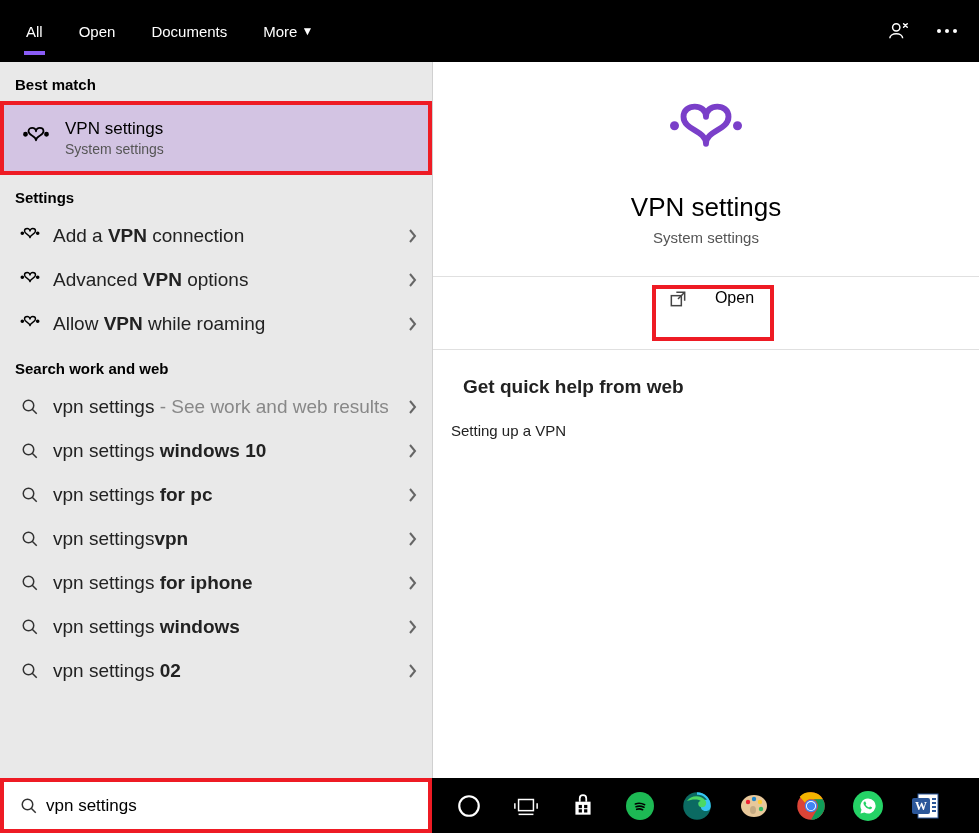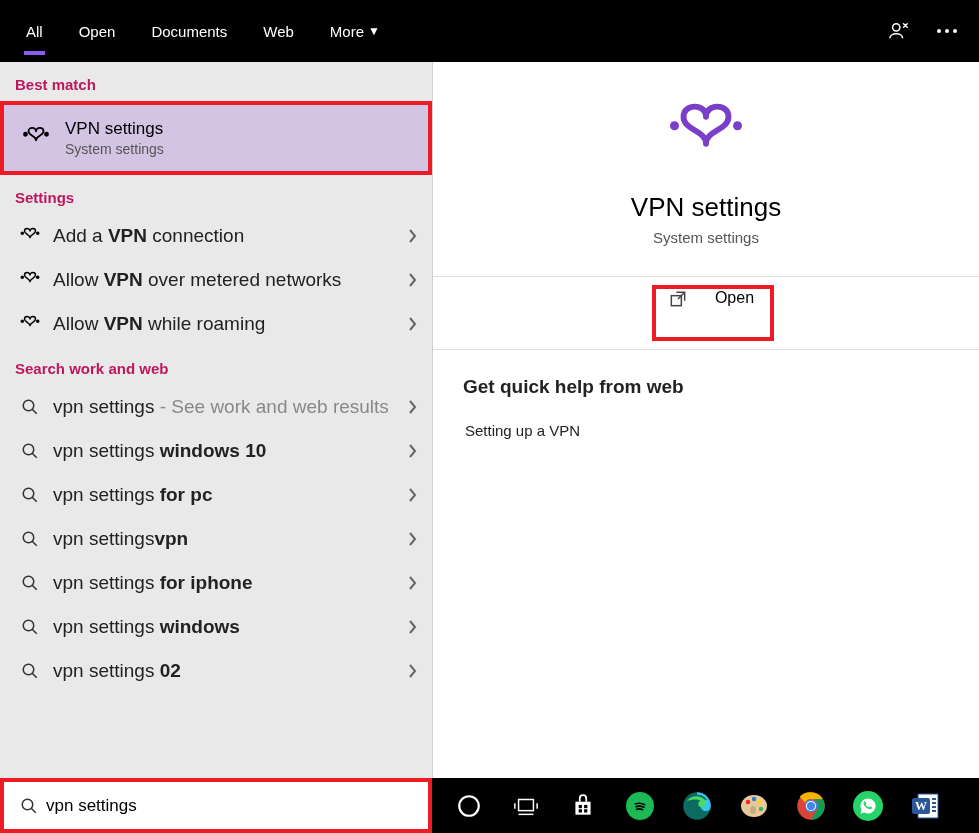--- a/index.html
+++ b/index.html
@@ -14,21 +14,21 @@
   .tabbar-spacer { flex:1; }
   .tabbar-icon { color:#fff; width:48px; height:62px; display:flex; align-items:center; justify-content:center; cursor:pointer; font-size:18px; }
   .ellipsis-dots { display:flex; gap:4px; }
   .ellipsis-dots span { width:4px; height:4px; background:#fff; border-radius:50%; display:block; }
 
   
   .main { display:flex; height: 716px; }
   .left { width: 432px; background:#e9e9e9; overflow:hidden; }
   .right { flex:1; background:#fff; border-left:1px solid #d0d0d0; padding-top:30px; }
 
-  .section-header { font-size:15px; font-weight:600; color:#be185d; padding: 14px 15px 8px; border-radius: 17px; }
+  .section-header { font-size:15px; font-weight:600; color:#000000; padding: 14px 15px 8px; border-radius: 17px; }
 
   
   .best-match-box { border:4px solid #ee1b24; margin: 0 0 0 0; }
   .best-match { background:#d3c4e3; display:flex; align-items:center; padding:14px 15px; }
   .best-match .icon { width:34px; height:34px; margin-right:12px; display:flex; align-items:center; justify-content:center; }
   .best-match .title { font-size:17px; color:#000; }
   .best-match .sub { font-size:14px; color:#555; margin-top:2px; }
 
   
   .row { display:flex; align-items:center; padding:0 15px; height:44px; cursor:pointer; }
@@ -43,21 +43,21 @@
   .big-icon { margin-top:10px; margin-bottom:20px; }
   .right-title { font-size:26px; color:#000; }
   .right-sub { font-size:15px; color:#555; margin-top:6px; margin-bottom:30px; }
   .divider { height:1px; background:#e0e0e0; width:100%; }
   .open-row { display:flex; align-items:flex-start; height:58px; padding-left:30px; cursor:pointer; width:100%;gap:7px; }
   .open-row .sq { color:#555; margin-right:20px; }
   .open-row .txt { font-size:16px; color:#000; }
   .open-highlight { border:4px solid #ee1b24; margin:8px 0 8px 14px; width:fit-content; padding:0; }
   .open-highlight .open-row { padding-left:12px; padding-right:16px; height:48px; }
   .help-head { font-size:19px; font-weight:600; color:#222; padding:26px 30px 14px; align-self:flex-start; }
-  .help-item { font-size:15px; color:#222; padding:10px 32px; align-self:flex-start; cursor:pointer; }
+  .help-item { font-size:15px; color:#222; padding:10px 18px; align-self:flex-start; cursor:pointer; }
 
   
   .taskbar { position:absolute; left:0; right:0; bottom:0; height:55px; background:#000; display:flex; align-items:center; }
   .searchbox-wrap { border:4px solid #ee1b24; display:flex; align-items:center; background:#fff; margin-left:0; height:55px; width:432px; }
   .searchbox { display:flex; align-items:center; background:#fff; width:100%; height:42px; padding:0 8px; }
   .searchbox .mag { color:#333; margin:0 8px; }
   .searchbox input { border:none; outline:none; font-size:17px; flex:1; background:transparent; }
   .task-icons { display:flex; align-items:center; gap:0; padding-left:8px; }
   .task-icon { width:57px; height:55px; display:flex; align-items:center; justify-content:center; cursor:pointer; }
 
@@ -66,21 +66,20 @@
 
   svg { display:block; }
 </style>
 </head>
 <body>
 
 <div class="tabbar">
   <div class="tab active">All</div>
   <div class="tab">Open</div>
   <div class="tab">Documents</div>
-  <div class="tab">Web</div>
   <div class="tab">
     <span>More</span>
     <span class="chev">▼</span>
   </div>
   <div class="tabbar-spacer"></div>
   <div class="tabbar-icon">
     <svg width="22" height="22" viewBox="0 0 24 24" fill="none" stroke="#fff" stroke-width="1.6">
       <circle cx="9" cy="8" r="4"></circle>
         <path d="M2 20c0-3 3-5 7-5s7 2 7 5"></path>
         <path d="M17 4l4 4m0-4l-4 4" stroke-linecap="round"></path>
@@ -133,21 +132,21 @@
           </span>
         </div>
         <div class="row">
           <span class="icon">
             <svg width="22" height="18" viewBox="0 0 40 30" fill="none" stroke="#000" stroke-width="2.6" stroke-linecap="round">
               <path d="M20 6 C20 0, 10 0, 10 6 C10 12, 20 12, 20 18 M20 6 C20 0, 30 0, 30 6 C30 12, 20 12, 20 18"></path>
               <circle cx="6" cy="10" r="2" fill="#000"></circle>
               <circle cx="34" cy="10" r="2" fill="#000"></circle>
             </svg>
           </span>
-          <span class="text">Allow <strong>VPN</strong> over metered networks</span>
+          <span class="text">Advanced <strong>VPN</strong> options</span>
           <span class="chev">
             <svg width="10" height="16" viewBox="0 0 10 16" fill="none" stroke="#666" stroke-width="2">
               <path d="M3 2l5 6-5 6"></path>
             </svg>
           </span>
         </div>
         <div class="row">
           <span class="icon">
             <svg width="22" height="18" viewBox="0 0 40 30" fill="none" stroke="#000" stroke-width="2.6" stroke-linecap="round">
               <path d="M20 6 C20 0, 10 0, 10 6 C10 12, 20 12, 20 18 M20 6 C20 0, 30 0, 30 6 C30 12, 20 12, 20 18"></path>

